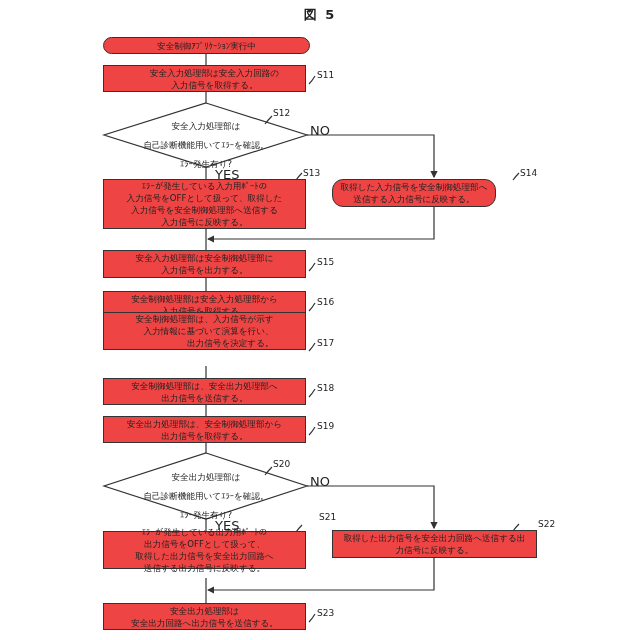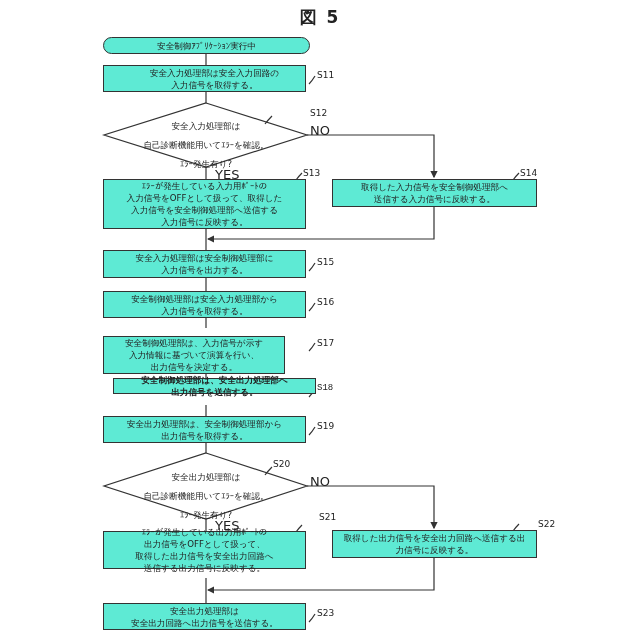--- a/index.html
+++ b/index.html
@@ -1,22 +1,22 @@
 <!DOCTYPE html>
 <html><head>
   <meta charset="utf-8">
   <style>
     html, body { margin:0; padding:0; background:#ffffff; }
     body { width:640px; height:640px; position:relative; overflow:hidden;
            font-family:"DejaVu Sans", sans-serif; color:#222; }
     svg { position:absolute; left:0; top:0; }
     .fig-title { position:absolute; left:0; width:640px; top:6px; text-align:center;
-                 font-size:17px; font-weight:bold; letter-spacing:2px; }
+                 font-size:13px; font-weight:bold; letter-spacing:2px; }
     .box { position:absolute; box-sizing:border-box; border:1.3px solid #333;
-           background:#5eead4; display:flex; align-items:center; justify-content:center;
+           background:#ef4444; display:flex; align-items:center; justify-content:center;
            text-align:center; font-size:8.6px; line-height:12px; white-space:pre-line; }
     .terminal { border-radius:9px; }
     .dtext { position:absolute; text-align:center; font-size:8.6px; line-height:19px;
              white-space:pre-line; }
     .label { position:absolute; font-size:13px; }
     .step { position:absolute; font-size:9px; }
   </style>
 </head>
 <body>
 
@@ -66,50 +66,50 @@
 
 <div class="box terminal" style="left:103px;top:37px;width:207px;height:17px;">安全制御ｱﾌﾟﾘｹｰｼｮﾝ実行中</div>
 
 <div class="box" style="left:103px;top:65px;width:203px;height:27px;padding-left:20px;">安全入力処理部は安全入力回路の
 入力信号を取得する。</div>
 <div class="step" style="left:317px;top:70px;">S11</div>
 
 <div class="dtext" style="left:114px;top:117px;width:184px;">安全入力処理部は
 自己診断機能用いてｴﾗｰを確認。
 ｴﾗｰ発生有り?</div>
-<div class="step" style="left:273px;top:108px;margin-left:37px;">S12</div>
+<div class="step" style="left:273px;top:108px;">S12</div>
 <div class="label" style="left:310px;top:123px;">NO</div>
 <div class="label" style="left:215px;top:167px;">YES</div>
 
 <div class="box" style="left:103px;top:179px;width:203px;height:50px;">ｴﾗｰが発生している入力用ﾎﾟｰﾄの
 入力信号をOFFとして扱って、取得した
 入力信号を安全制御処理部へ送信する
 入力信号に反映する。</div>
 <div class="step" style="left:303px;top:168px;">S13</div>
 
-<div class="box" style="left:332px;top:179px;width:205px;height:28px;">取得した入力信号を安全制御処理部へ
+<div class="box" style="left:332px;top:179px;width:164px;height:28px;border-radius:11px;">取得した入力信号を安全制御処理部へ
 送信する入力信号に反映する。</div>
 <div class="step" style="left:520px;top:168px;">S14</div>
 
 <div class="box" style="left:103px;top:250px;width:203px;height:28px;">安全入力処理部は安全制御処理部に
 入力信号を出力する。</div>
 <div class="step" style="left:317px;top:257px;">S15</div>
 
 <div class="box" style="left:103px;top:291px;width:203px;height:27px;">安全制御処理部は安全入力処理部から
 入力信号を取得する。</div>
 <div class="step" style="left:317px;top:297px;">S16</div>
 
-<div class="box" style="left:103px;top:336px;width:182px;height:38px;">安全制御処理部は、入力信号が示す
+<div class="box" style="left:103px;top:312px;width:203px;height:38px;text-align:right;">安全制御処理部は、入力信号が示す
 入力情報に基づいて演算を行い、
 出力信号を決定する。</div>
 <div class="step" style="left:317px;top:338px;">S17</div>
 
-<div class="box" style="left:113px;top:378px;width:203px;height:16px;font-weight:bold;">安全制御処理部は、安全出力処理部へ
+<div class="box" style="left:103px;top:378px;width:203px;height:27px;">安全制御処理部は、安全出力処理部へ
 出力信号を送信する。</div>
-<div class="step" style="left:317px;top:383px;font-family:Liberation Mono, monospace;">S18</div>
+<div class="step" style="left:317px;top:383px;">S18</div>
 
 <div class="box" style="left:103px;top:416px;width:203px;height:27px;">安全出力処理部は、安全制御処理部から
 出力信号を取得する。</div>
 <div class="step" style="left:317px;top:421px;">S19</div>
 
 <div class="dtext" style="left:114px;top:468px;width:184px;">安全出力処理部は
 自己診断機能用いてｴﾗｰを確認。
 ｴﾗｰ発生有り?</div>
 <div class="step" style="left:273px;top:459px;">S20</div>
 <div class="label" style="left:310px;top:474px;">NO</div>

